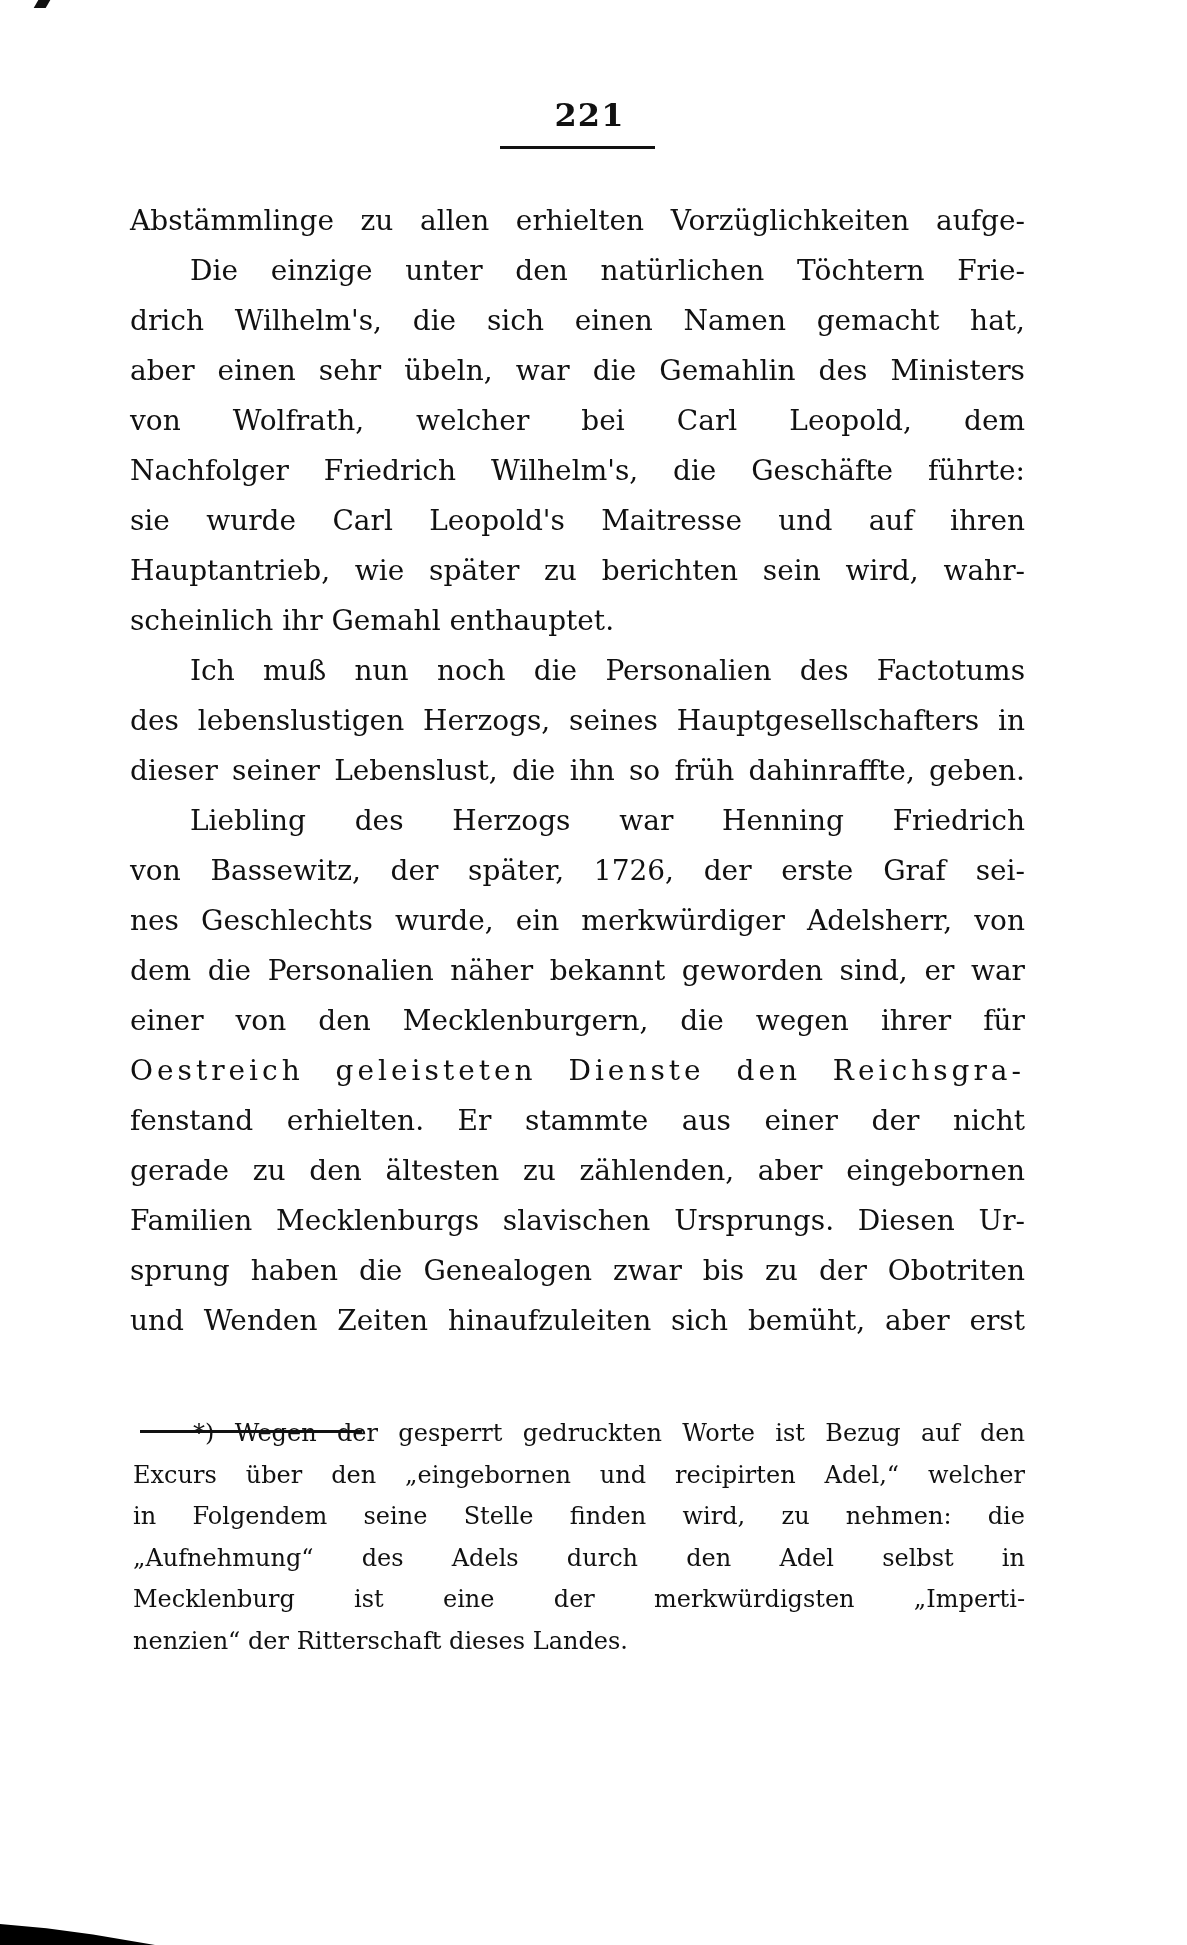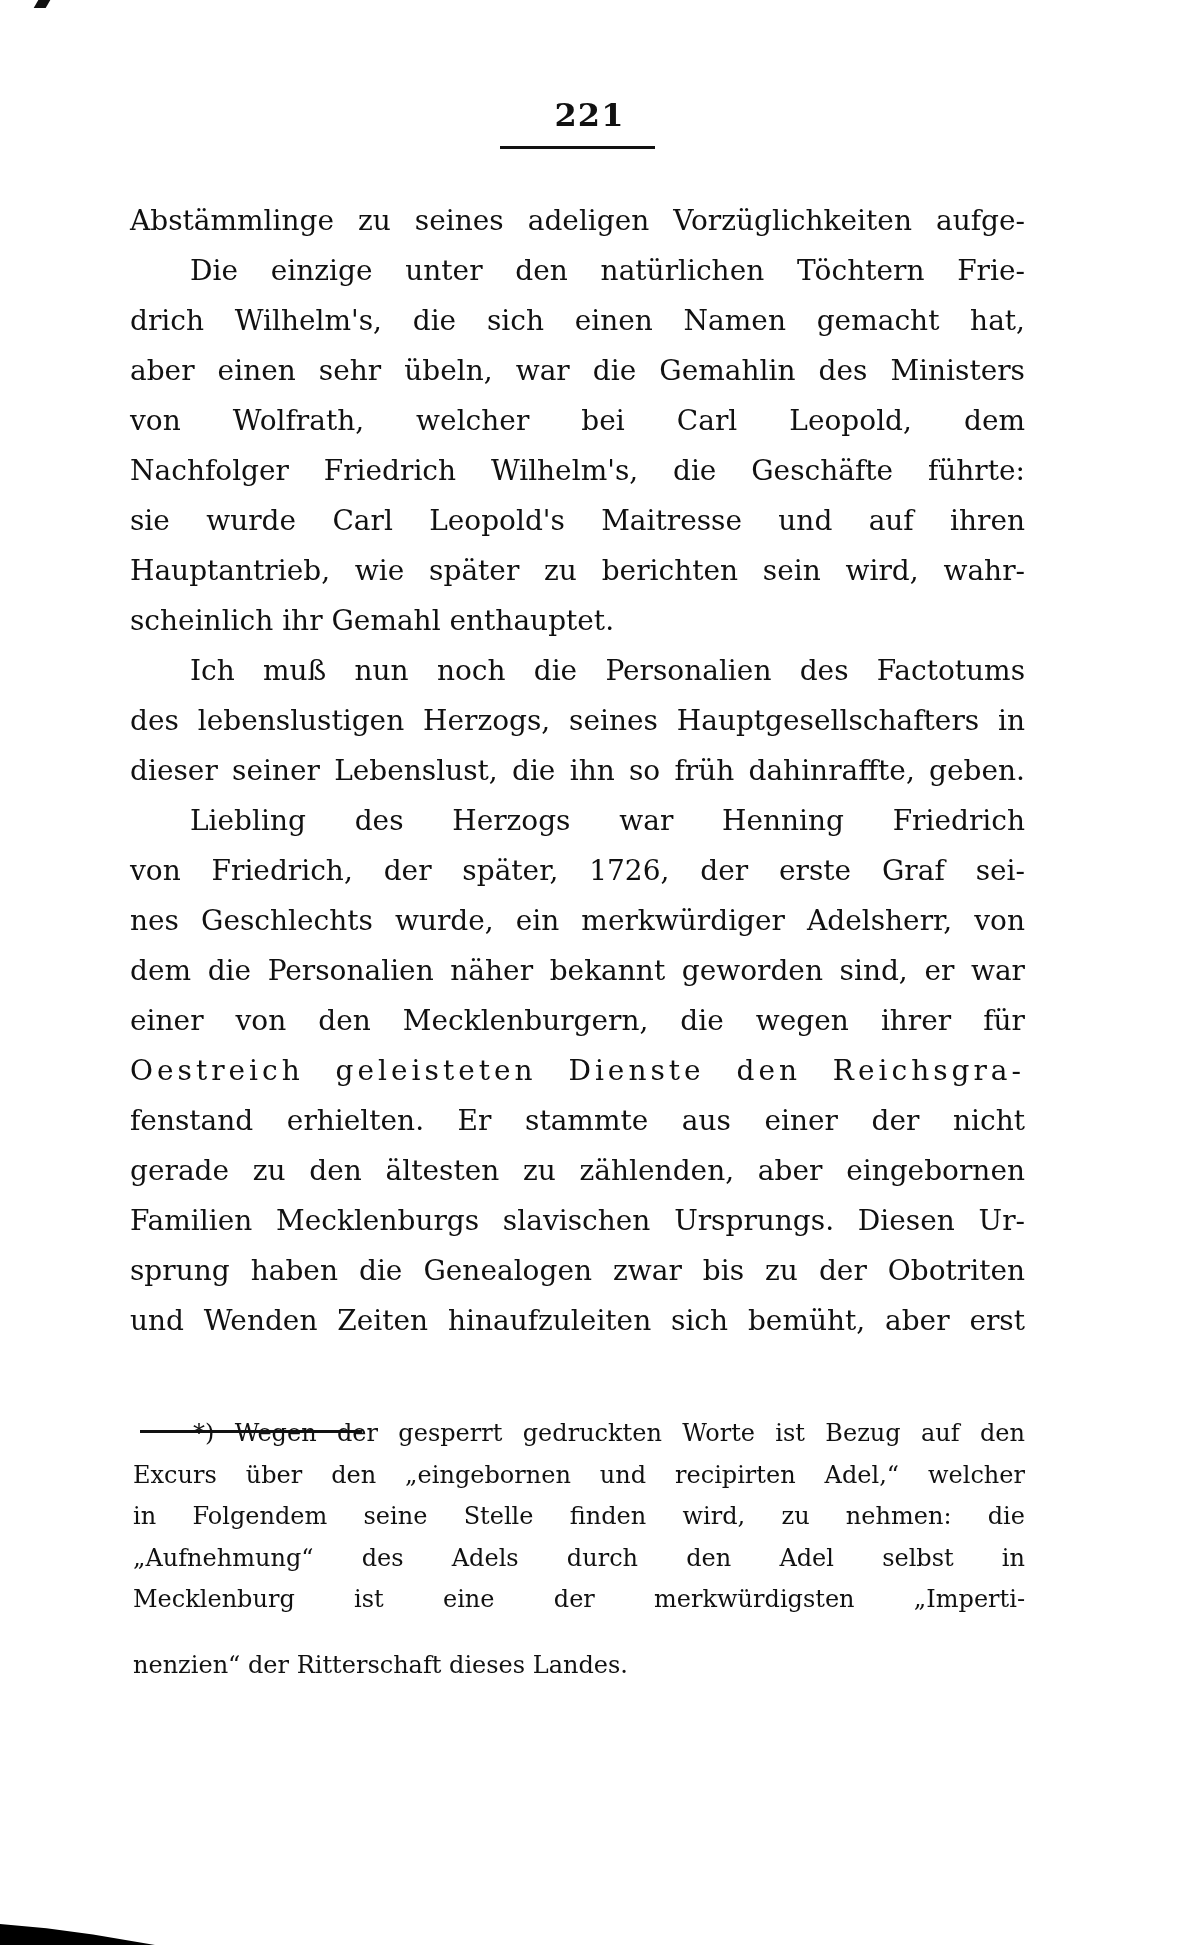--- a/index.html
+++ b/index.html
@@ -73,21 +73,20 @@
       height: 41.6px;
       line-height: 41.6px;
       font-size: 24px;
       white-space: nowrap;
       text-align: justify;
       text-align-last: justify;
       font-family: "DejaVu Serif", serif;
     }
     .fn-line.last {
       text-align-last: left;
-      margin-top: 24px;
     }
     .fn-line.indent {
       padding-left: 60px;
     }
     .spaced {
       letter-spacing: 4px;
     }
     .corner-mark {
       position: absolute;
       left: 36px;
@@ -109,34 +108,34 @@
   </style>
 </head>
 <body>
 
 <div class="corner-mark"></div>
 
 <div class="page-number">221</div>
 <div class="header-rule"></div>
 
 <div class="body-text">
-  <div class="line">Abstämmlinge zu seines adeligen Vorzüglichkeiten aufge-</div>
+  <div class="line">Abstämmlinge zu allen erhielten Vorzüglichkeiten aufge-</div>
   <div class="line indent">Die einzige unter den natürlichen Töchtern Frie-</div>
   <div class="line">drich Wilhelm's, die sich einen Namen gemacht hat,</div>
   <div class="line">aber einen sehr übeln, war die Gemahlin des Ministers</div>
   <div class="line">von Wolfrath, welcher bei Carl Leopold, dem</div>
   <div class="line">Nachfolger Friedrich Wilhelm's, die Geschäfte führte:</div>
   <div class="line">sie wurde Carl Leopold's Maitresse und auf ihren</div>
   <div class="line">Hauptantrieb, wie später zu berichten sein wird, wahr-</div>
   <div class="line last">scheinlich ihr Gemahl enthauptet.</div>
   <div class="line indent">Ich muß nun noch die Personalien des Factotums</div>
   <div class="line">des lebenslustigen Herzogs, seines Hauptgesellschafters in</div>
   <div class="line">dieser seiner Lebenslust, die ihn so früh dahinraffte, geben.</div>
   <div class="line indent">Liebling des Herzogs war Henning Friedrich</div>
-  <div class="line">von Friedrich, der später, 1726, der erste Graf sei-</div>
+  <div class="line">von Bassewitz, der später, 1726, der erste Graf sei-</div>
   <div class="line">nes Geschlechts wurde, ein merkwürdiger Adelsherr, von</div>
   <div class="line">dem die Personalien näher bekannt geworden sind, er war</div>
   <div class="line">einer von den Mecklenburgern, die wegen ihrer für</div>
   <div class="line spaced">Oestreich geleisteten Dienste den Reichsgra-</div>
   <div class="line">fenstand erhielten. Er stammte aus einer der nicht</div>
   <div class="line">gerade zu den ältesten zu zählenden, aber eingebornen</div>
   <div class="line">Familien Mecklenburgs slavischen Ursprungs. Diesen Ur-</div>
   <div class="line">sprung haben die Genealogen zwar bis zu der Obotriten</div>
   <div class="line">und Wenden Zeiten hinaufzuleiten sich bemüht, aber erst</div>
 </div>

